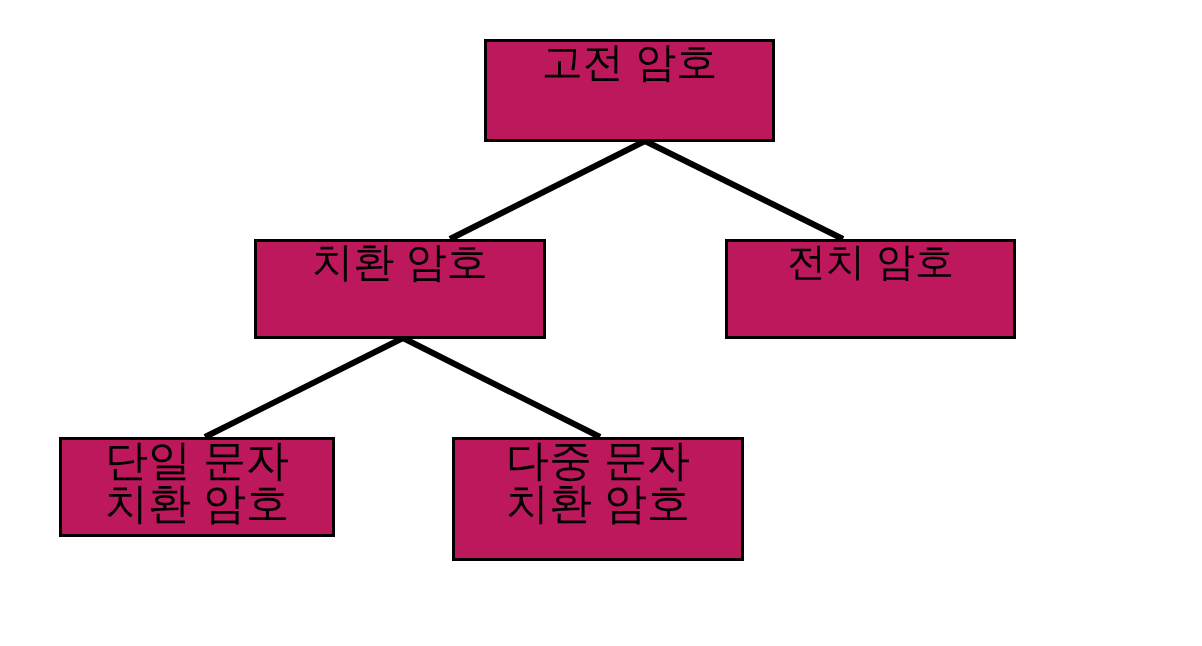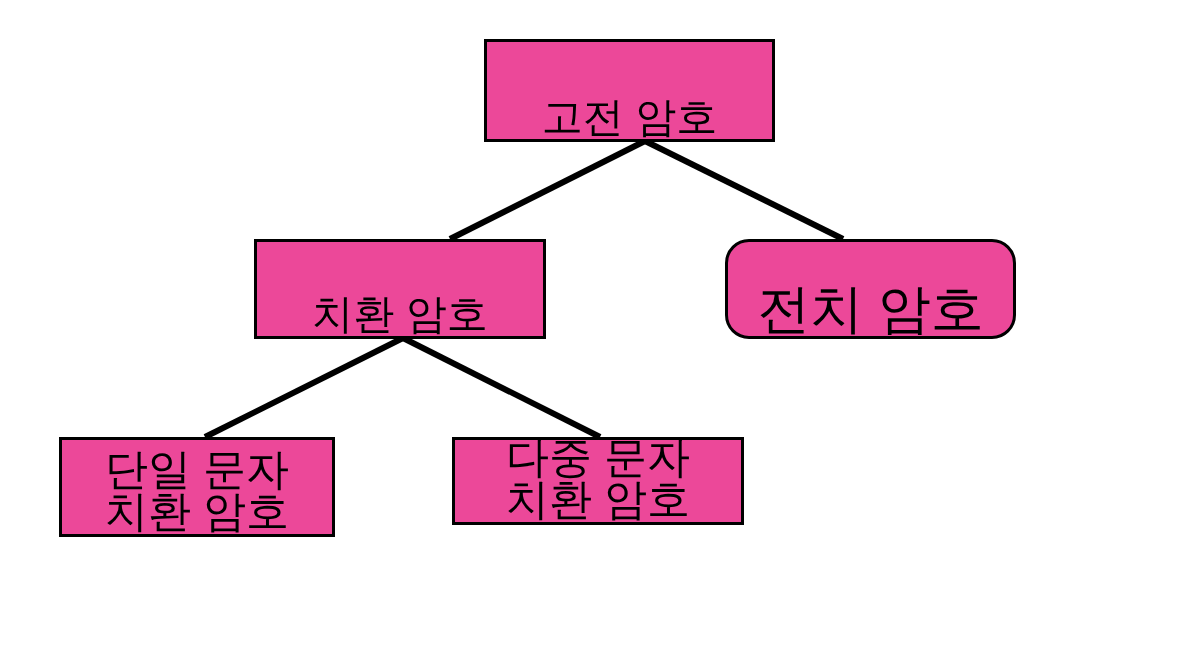--- a/index.html
+++ b/index.html
@@ -22,24 +22,24 @@
     position: absolute;
     left: 0;
     top: 0;
     width: 1202px;
     height: 646px;
     pointer-events: none;
   }
   .node-box {
     position: absolute;
     box-sizing: border-box;
-    background: #ec4899;
+    background: #be185d;
     border: 3px solid #000000;
     display: flex;
-    align-items: flex-end;
+    align-items: flex-start;
     justify-content: center;
     text-align: center;
     color: #000000;
     line-height: 1.02;
     white-space: pre;
     overflow: visible;
   }
   .node-label {
     display: block;
     text-align: center;
@@ -61,38 +61,37 @@
     top: 239px;
     width: 292px;
     height: 100px;
     font-size: 41px;
   }
   #node-transposition {
     left: 725px;
     top: 239px;
     width: 291px;
     height: 100px;
-    font-size: 53px;
-    border-radius: 24px;
+    font-size: 39px;
   }
 
   
   #node-monoalphabetic {
     left: 59px;
     top: 437px;
     width: 276px;
     height: 100px;
     font-size: 43px;
     line-height: 0.99;
   }
   #node-polyalphabetic {
     left: 452px;
     top: 437px;
     width: 292px;
-    height: 88px;
+    height: 124px;
     font-size: 43px;
     line-height: 0.99;
   }
   #node-monoalphabetic .node-label,
   #node-polyalphabetic .node-label {
     position: relative;
     top: -1px;
   }
 </style>
 </head>

